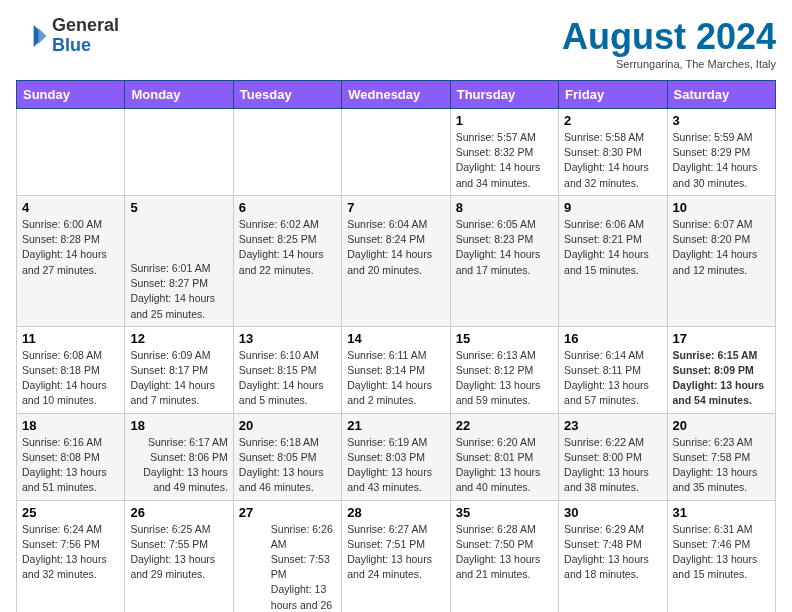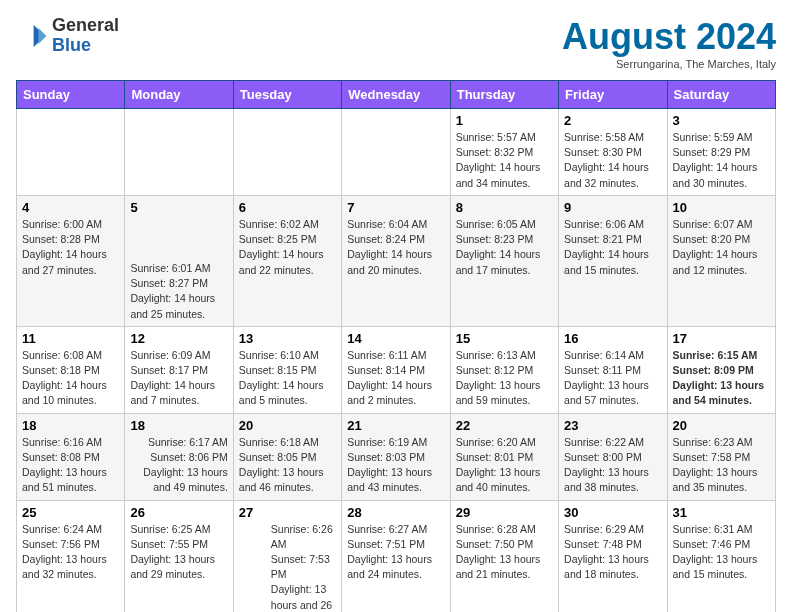--- a/index.html
+++ b/index.html
@@ -296,21 +296,21 @@
 Sunset: 7:53 PM
 Daylight: 13 hours and 26 minutes.</div>
         </td>
         <td>
           <span class="day-number">28</span>
           <div class="day-info" style="white-space: pre-line;">Sunrise: 6:27 AM
 Sunset: 7:51 PM
 Daylight: 13 hours and 24 minutes.</div>
         </td>
         <td>
-          <span class="day-number">29</span>
+          <span class="day-number">35</span>
           <div class="day-info" style="white-space: pre-line;">Sunrise: 6:28 AM
 Sunset: 7:50 PM
 Daylight: 13 hours and 21 minutes.</div>
         </td>
         <td>
           <span class="day-number">30</span>
           <div class="day-info" style="white-space: pre-line;">Sunrise: 6:29 AM
 Sunset: 7:48 PM
 Daylight: 13 hours and 18 minutes.</div>
         </td>

